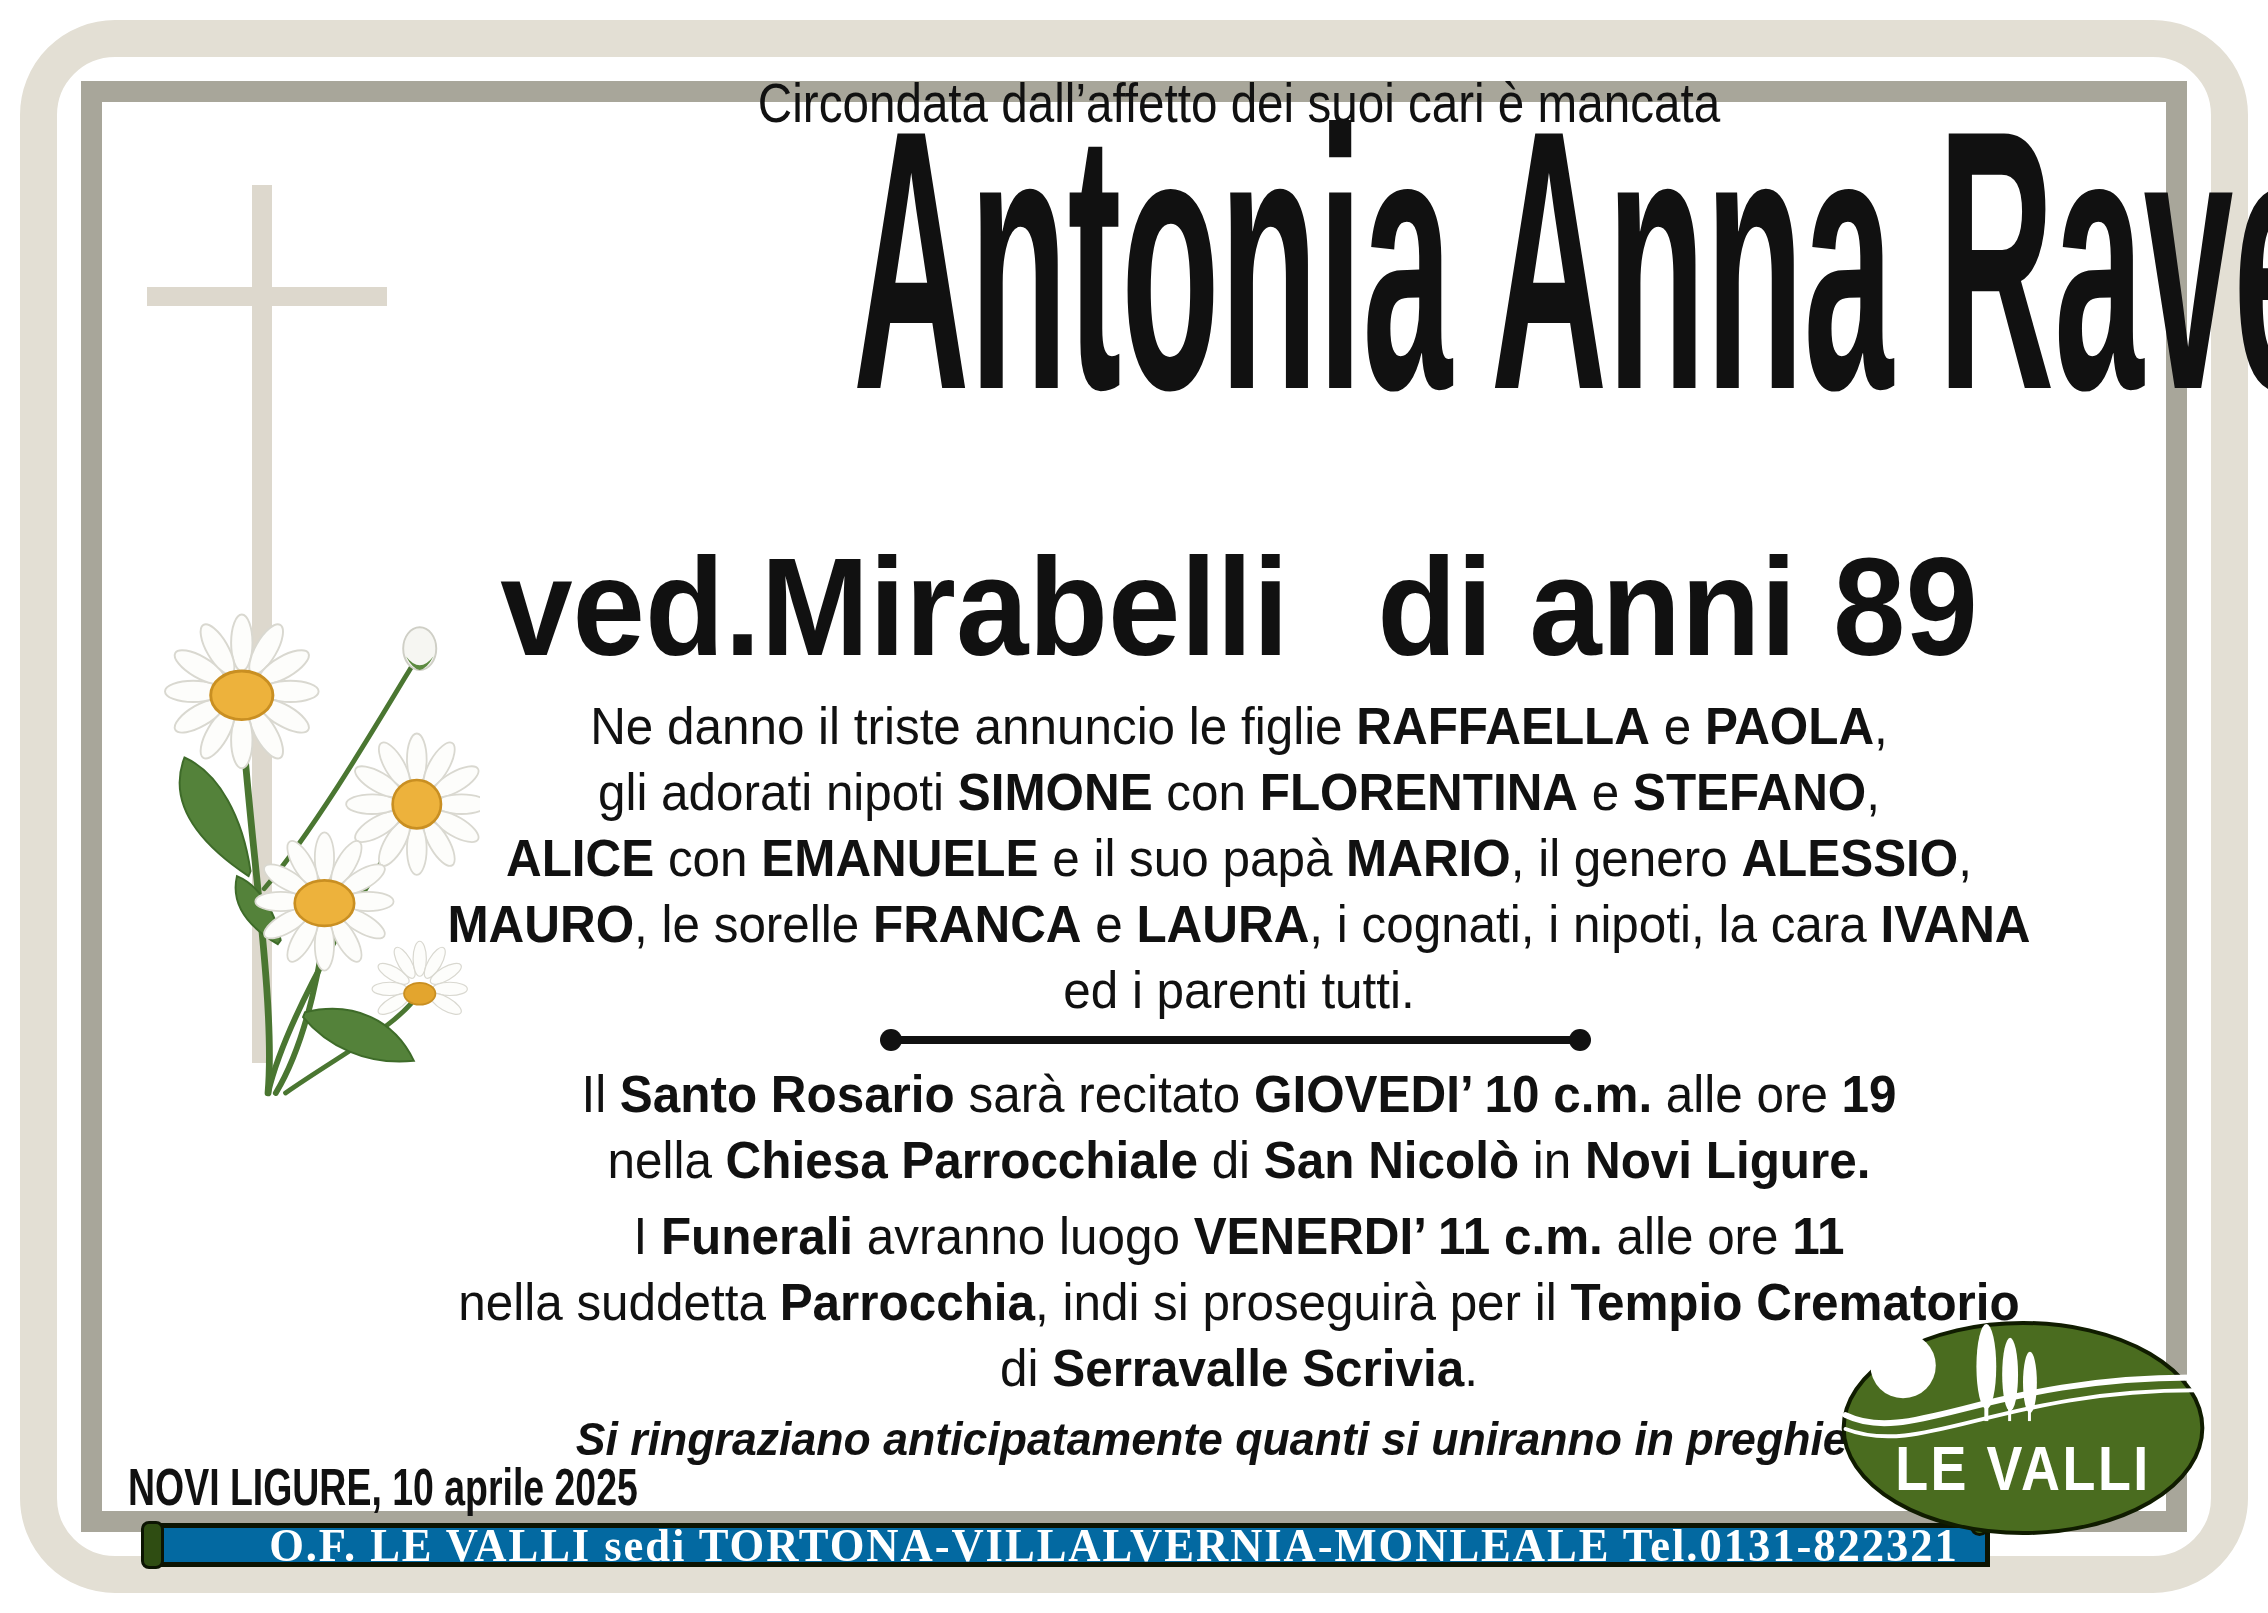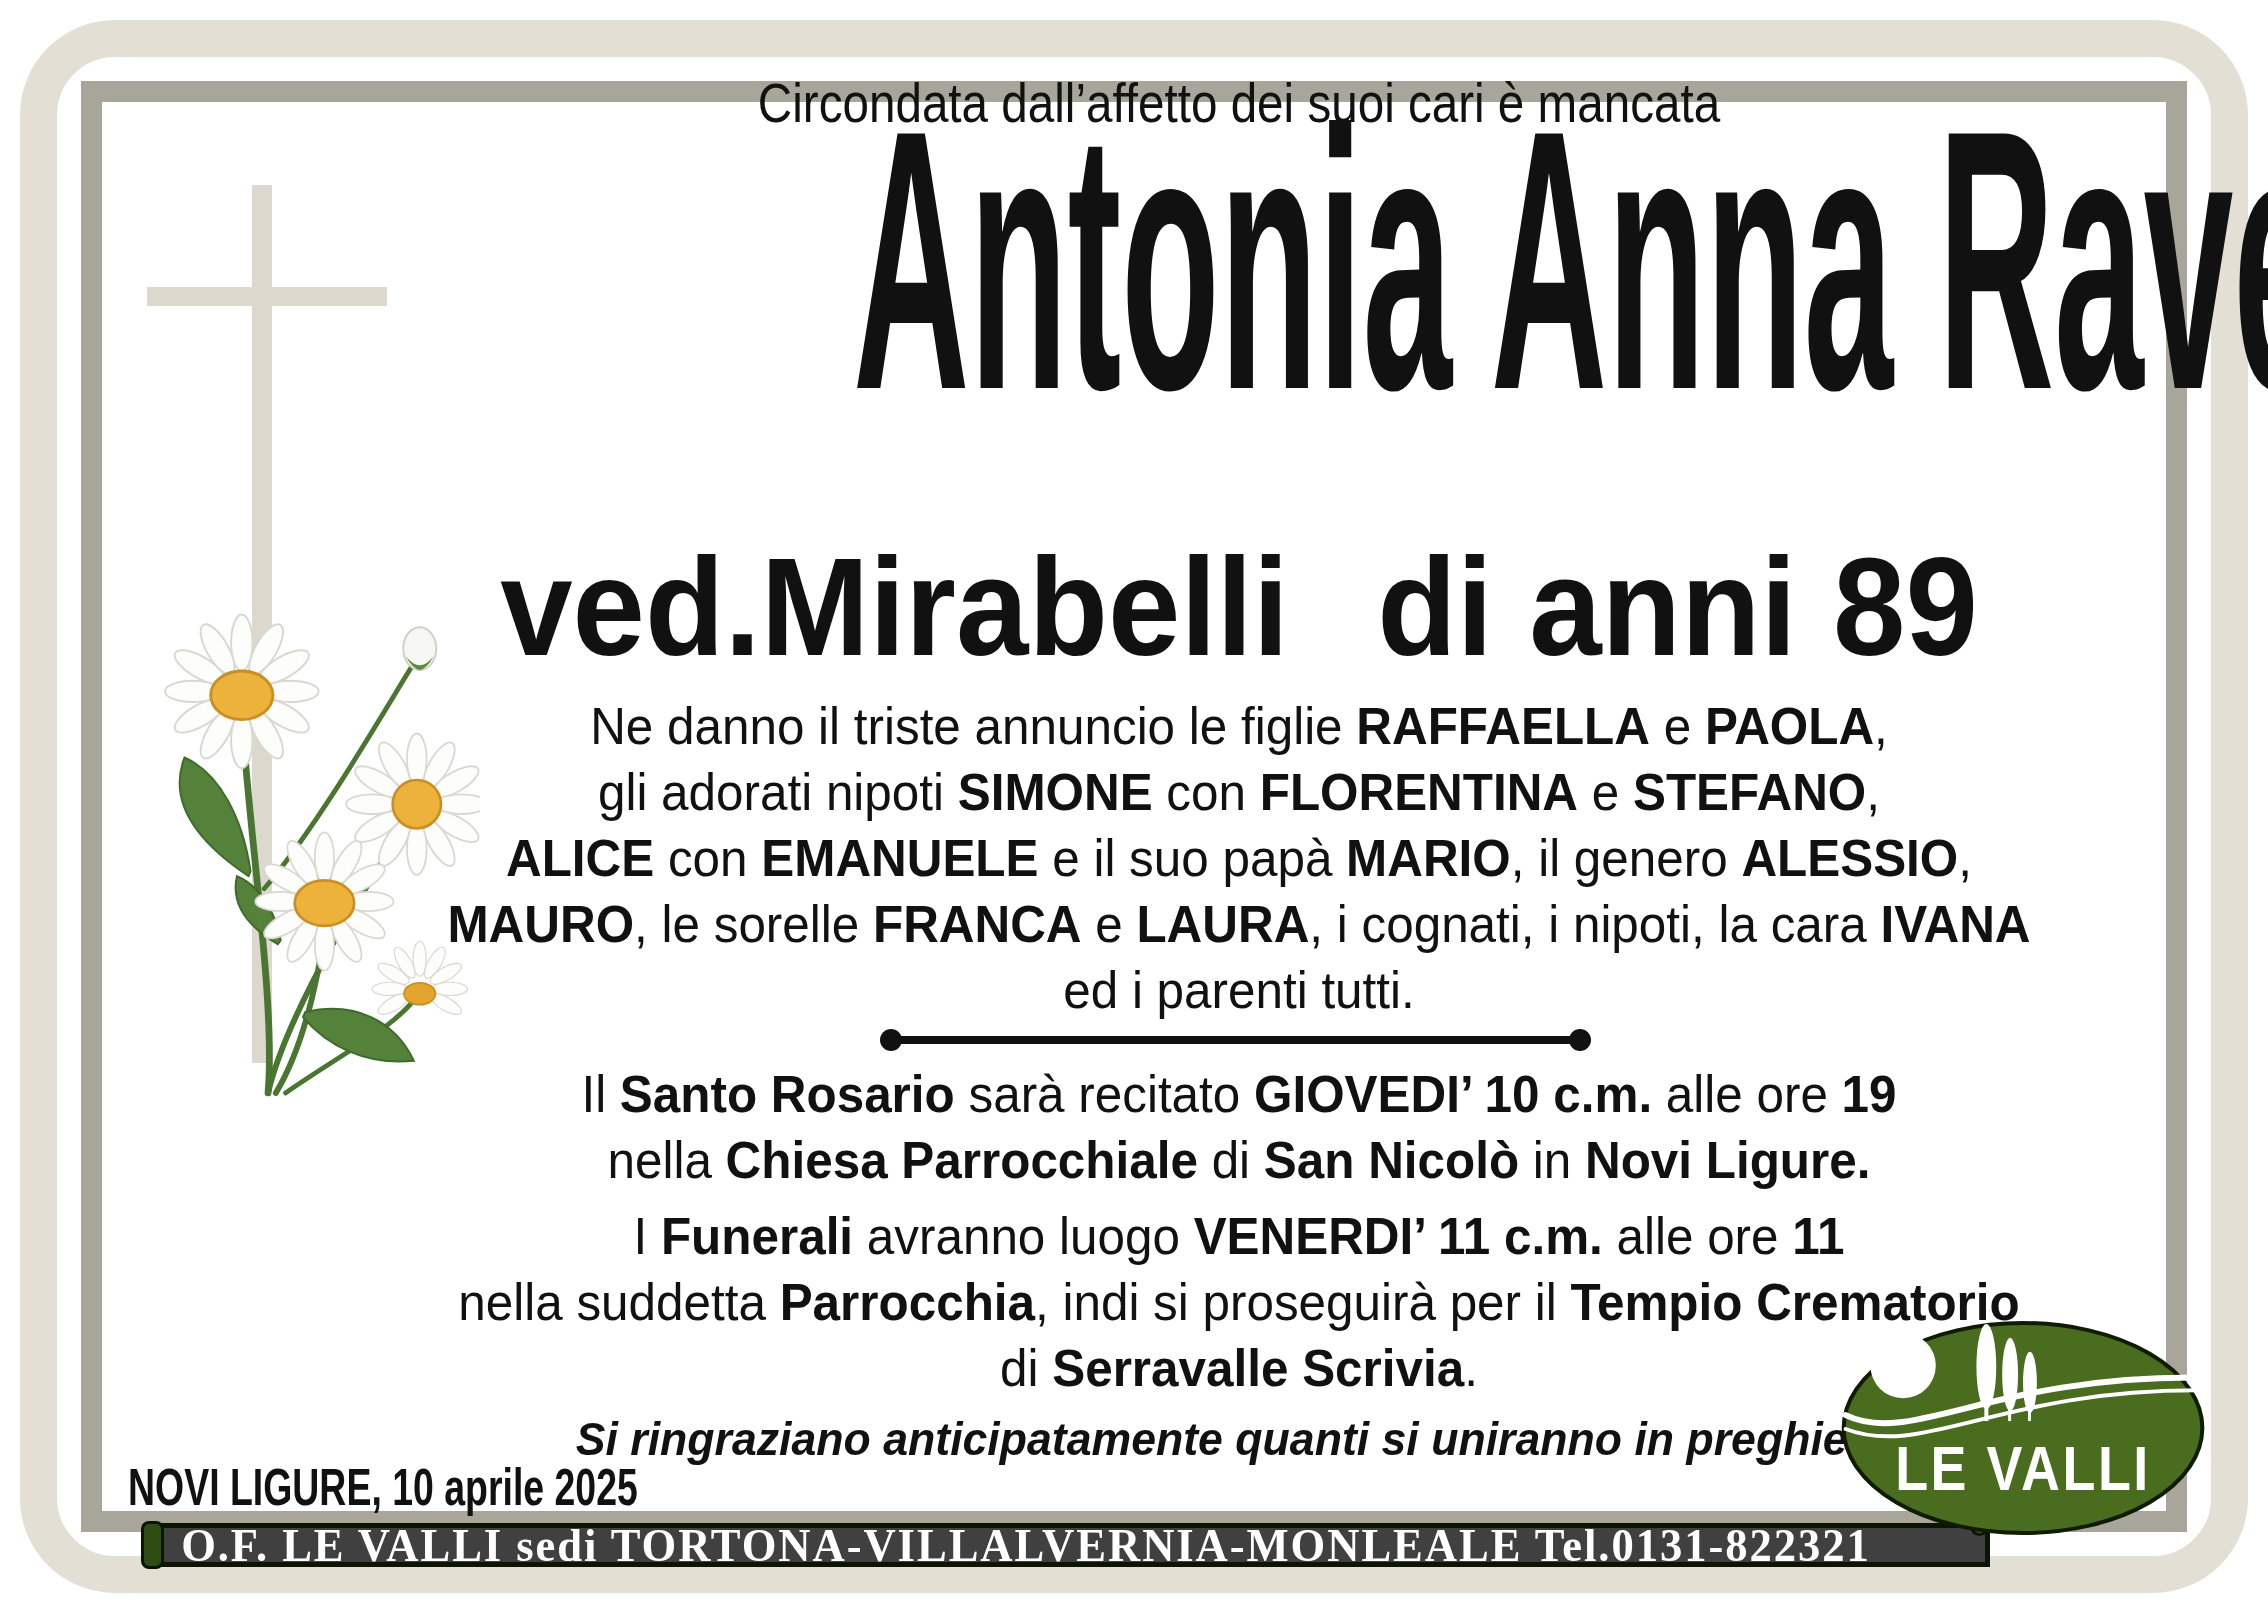--- a/index.html
+++ b/index.html
@@ -29,23 +29,23 @@
   .thanks{top:1413px;font-size:46px;line-height:52px;font-weight:700;font-style:italic;transform:scaleX(.97);}
   .dateline{position:absolute;left:128px;top:1459px;font-size:52px;line-height:56px;font-weight:700;
             white-space:nowrap;transform:scaleX(.72);transform-origin:0 50%;z-index:4;}
   
   .divider{position:absolute;left:888px;top:1036px;width:695px;height:8px;background:#111;
            border-radius:4px;z-index:4;}
   .divider::before,.divider::after{content:"";position:absolute;top:-7px;width:22px;height:22px;
            border-radius:50%;background:#111;}
   .divider::before{left:-8px;} .divider::after{right:-8px;}
   
-  .footer-bar{position:absolute;left:150px;top:1523px;width:1840px;height:44px;background:#404040;
+  .footer-bar{position:absolute;left:150px;top:1523px;width:1840px;height:44px;background:#0369a1;
               border:5px solid #0c1402;box-sizing:border-box;z-index:5;display:flex;align-items:center;
-              justify-content:flex-start;}
+              justify-content:flex-end;}
   .footer-bar::before{content:"";position:absolute;left:-14px;top:-7px;bottom:-7px;width:17px;
               background:#2f4d12;border:3px solid #0c1402;border-radius:8px;}
   .footer-bar::after{content:"";position:absolute;right:-4px;top:-11px;width:13px;height:13px;
               border-radius:50%;background:#3e651a;border:3px solid #0c1402;}
   .footer-bar span{font-family:"Liberation Serif",serif;font-weight:700;font-size:46px;color:#fff;
               letter-spacing:2px;white-space:nowrap;transform:scaleX(.97);}
   
   .logo{position:absolute;left:1838px;top:1320px;width:370px;height:218px;z-index:6;}
   .logo text{font-family:"Liberation Sans",sans-serif;font-weight:700;fill:#fff;letter-spacing:3px;}
 </style>

